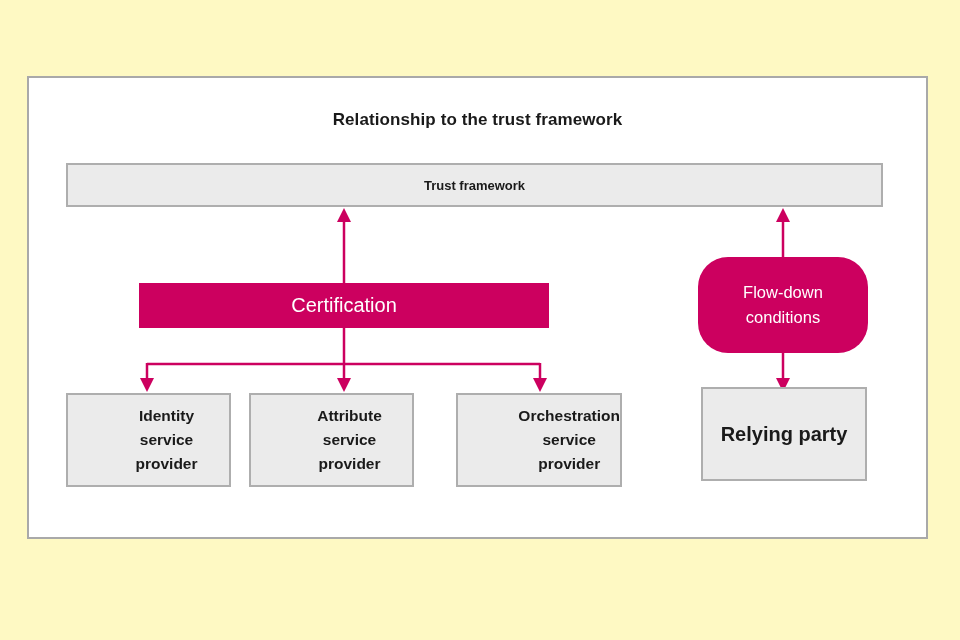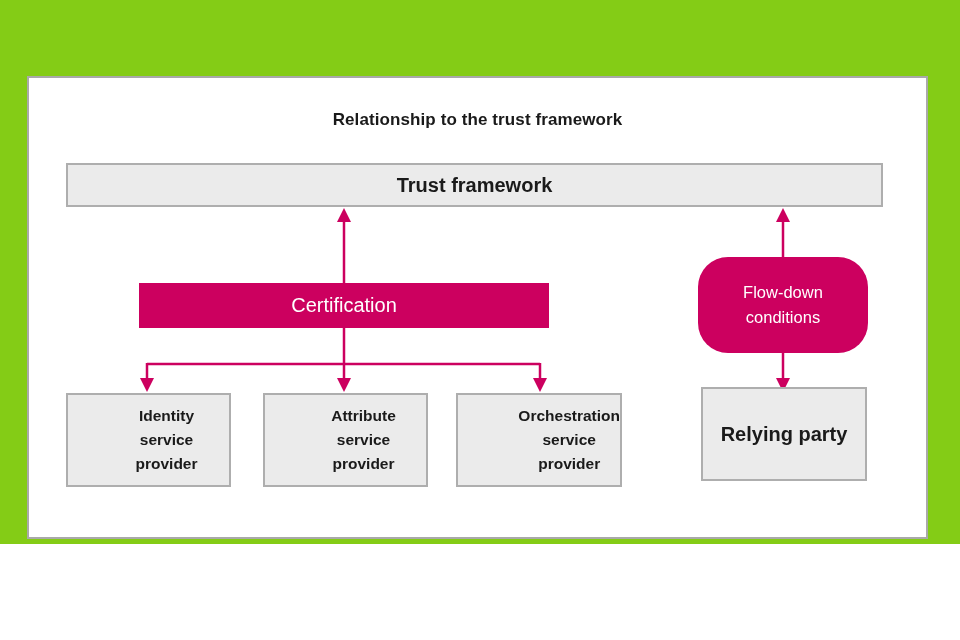--- a/index.html
+++ b/index.html
@@ -6,36 +6,36 @@
     --accent:#CC005F;
     --box-fill:#EBEBEB;
     --box-border:#AEAEAE;
     --frame-border:#A9A9A9;
     --dark-text:#1A1A1A;
     --pink-box-text:#FFFFFF;
   }
   *{margin:0;padding:0;box-sizing:border-box;}
   html,body{width:960px;height:640px;background:#FFFFFF;overflow:hidden;
     font-family:"Liberation Sans",sans-serif;}
-  .canvas{position:relative;width:960px;height:544px;background:#84cc16;}
+  .canvas{position:relative;width:960px;height:640px;background:#fef9c3;}
   .frame{position:absolute;left:27px;top:76px;width:901px;height:463px;
     border:2px solid var(--frame-border);background:#FFFFFF;}
   .title{position:absolute;left:27px;top:110px;width:901px;text-align:center;
     font-size:17px;font-weight:bold;color:var(--dark-text);letter-spacing:.1px;}
   .box{position:absolute;display:flex;align-items:center;justify-content:center;
     text-align:center;white-space:pre-line;}
   .gray{background:var(--box-fill);border:2px solid var(--box-border);
     color:var(--dark-text);font-weight:bold;}
   .pink{background:var(--accent);color:var(--pink-box-text);font-weight:400;}
-  .trust{left:66px;top:163px;width:817px;height:44px;font-size:20px;}
+  .trust{left:66px;top:163px;width:817px;height:44px;font-size:13px;}
   .cert{left:139px;top:283px;width:410px;height:45px;font-size:20px;}
   .flow{left:698px;top:257px;width:170px;height:96px;font-size:16.5px;line-height:25px;border-radius:30px;}
   .provider{top:393px;height:94px;width:165px;font-size:15.5px;line-height:24px;padding-left:36px;}
   .p-identity{left:66px;}
-  .p-attribute{left:263px;}
+  .p-attribute{left:249px;}
   .p-orchestration{left:456px;width:166px;justify-content:flex-end;}
   .relying{left:701px;top:387px;width:166px;height:94px;font-size:20px;justify-content:center;}
   svg.connectors{position:absolute;left:0;top:0;width:960px;height:640px;
     pointer-events:none;}
   .connector{stroke:var(--accent);stroke-width:2.5;fill:none;}
   .arrowhead{fill:var(--accent);stroke:none;}
 </style>
 </head>
 <body>
 

